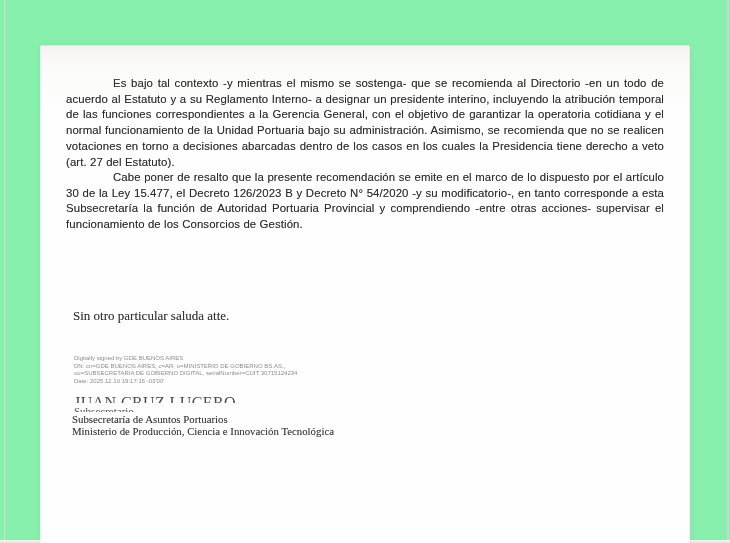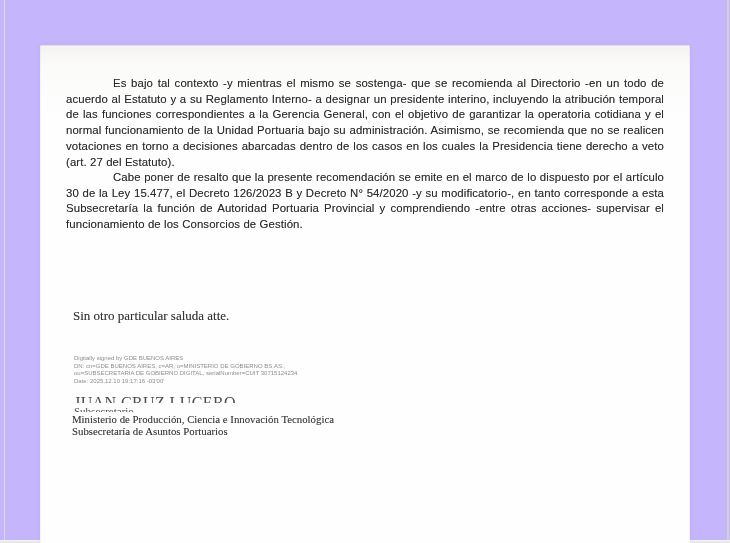--- a/index.html
+++ b/index.html
@@ -7,21 +7,21 @@
     padding: 0;
     width: 730px;
     height: 543px;
     overflow: hidden;
     background: #ffffff;
   }
   .screen {
     position: relative;
     width: 730px;
     height: 543px;
-    background: #c4b5fd;
+    background: #86efac;
   }
   .edge { position: absolute; }
   .edge-left {
     left: 4px; top: 0; width: 1px; height: 100%;
     background: #d9d9d9;
   }
   .edge-right {
     right: 1px; top: 0; width: 2px; height: 100%;
     background: #d2d2d2;
   }
@@ -129,17 +129,17 @@
       <div>DN: cn=GDE BUENOS AIRES, c=AR, o=MINISTERIO DE GOBIERNO BS.AS.,</div>
       <div>ou=SUBSECRETARIA DE GOBIERNO DIGITAL, serialNumber=CUIT 30715124234</div>
       <div>Date: 2025.12.10 19:17:16 -03'00'</div>
     </div>
 
     <div class="signer-name-clip">JUAN CRUZ LUCERO</div>
 
     <div class="signer-role-clip">Subsecretario</div>
 
     <div class="signer-org">
+      <div>Subsecretaría de Asuntos Portuarios</div>
       <div>Ministerio de Producción, Ciencia e Innovación Tecnológica</div>
-      <div>Subsecretaría de Asuntos Portuarios</div>
     </div>
   </div>
 </div>
 
 </body></html>

